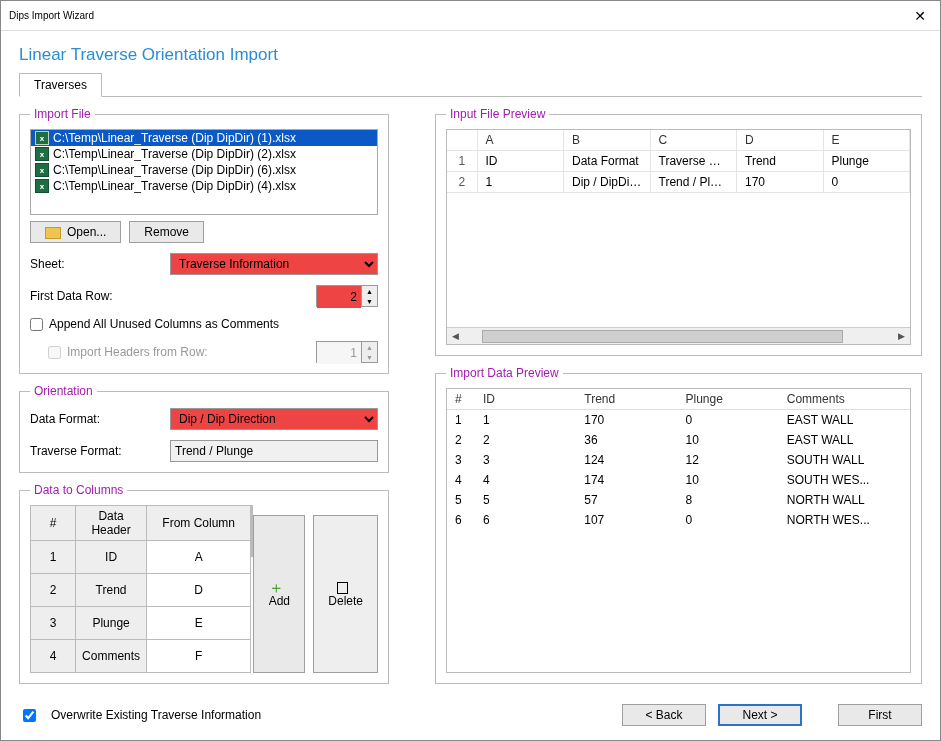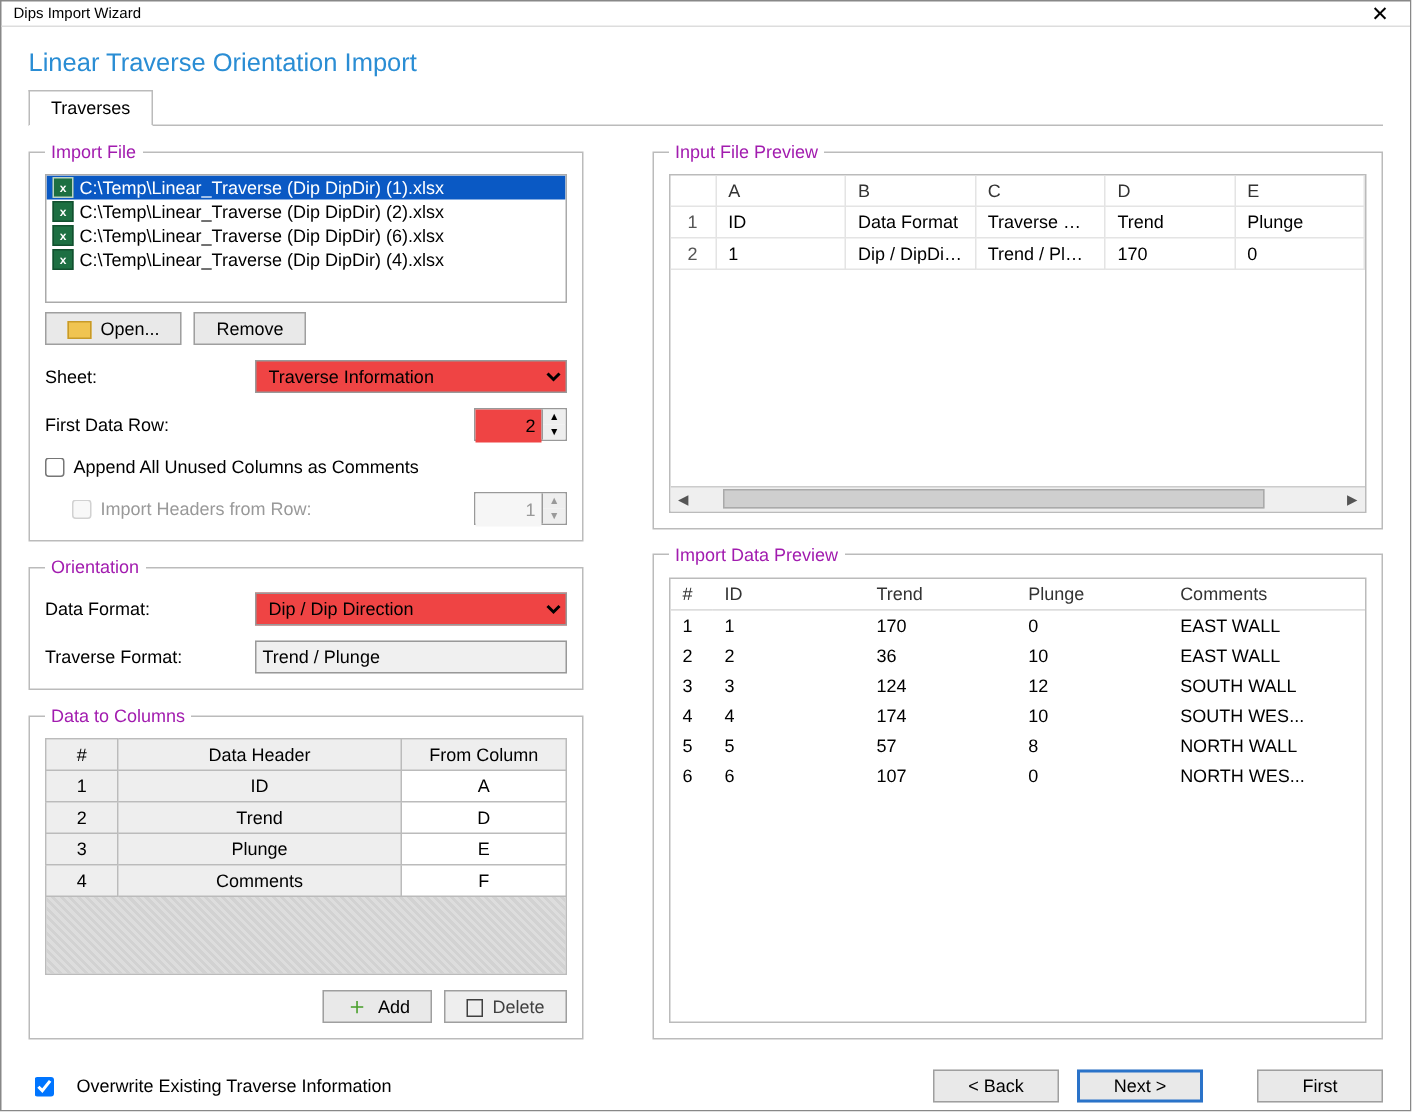--- a/index.html
+++ b/index.html
@@ -18,21 +18,21 @@
   fieldset { border: 1px solid #bbb; padding: 8px 10px 10px 10px; margin: 0; }
   fieldset > legend { padding: 0 4px; color: #a21caf; }
   .file-list { border: 1px solid #aaa; height: 86px; overflow-y: scroll; background: #fff; }
   .file-item { display: flex; align-items: center; gap: 4px; padding: 1px 4px; white-space: nowrap; overflow: hidden; text-overflow: ellipsis; cursor: pointer; }
   .file-item.selected { background: #0a59c4; color: #fff; }
   .file-item.selected .xl-icon { border-color: rgba(255,255,255,0.7); }
   .xl-icon { width: 14px; height: 14px; background: #1d6f42; color: #fff; font-size: 8px; font-weight: bold; display: inline-flex; align-items: center; justify-content: center; border: 1px solid #12502f; flex-shrink: 0; }
   .btn-row { display: flex; gap: 8px; margin-top: 6px; }
   button { background: #e9e9e9; border: 1px solid #9f9f9f; padding: 3px 14px; cursor: pointer; font-size: 12px; }
   button.primary { border: 2px solid #2a73c9; padding: 2px 22px; }
-  button.disabled { color: #404040; background: #eee; cursor: default; }
+  button.disabled { color: #000000; background: #eee; cursor: default; }
   .folder-icon { width: 16px; height: 12px; background: #f0c451; border: 1px solid #c79a29; display: inline-block; vertical-align: middle; margin-right: 6px; }
   .trash-icon { width: 11px; height: 12px; border: 1px solid currentColor; display: inline-block; vertical-align: middle; margin-right: 6px; }
   .plus-icon { display:inline-block; vertical-align:middle; font-size:16px; line-height:12px; margin-right:6px; }
   .form-row { display: flex; align-items: center; margin-top: 10px; }
   .form-row label { flex: 0 0 140px; }
   .form-row .control { flex: 1; }
   select, input[type=text], .readonly { width: 100%; border: 1px solid #999; padding: 2px 4px; background: #ef4444; height: 22px; }
   .readonly { background: #f0f0f0; display:flex; align-items:center; }
   .spinner { display: inline-flex; border: 1px solid #999; height: 22px; }
   .spinner input { border: none; width: 44px; text-align: right; padding: 0 4px; outline:none; }
@@ -151,21 +151,21 @@
             </div>
           </div>
           <div class="form-row">
             <label>Traverse Format:</label>
             <div class="control">
               <div class="readonly">Trend / Plunge</div>
             </div>
           </div>
         </fieldset>
 
-        <fieldset style="flex:1; display:flex; flex-direction:column;">
+        <fieldset style="flex:1; display:flex; flex-direction:row;">
           <legend>Data to Columns</legend>
           <table class="data-cols-table">
             <thead>
               <tr>
                 <th style="width:48px">#</th>
                 <th>Data Header</th>
                 <th style="width:110px">From Column</th>
               </tr>
             </thead>
             <tbody id="dc-body">

